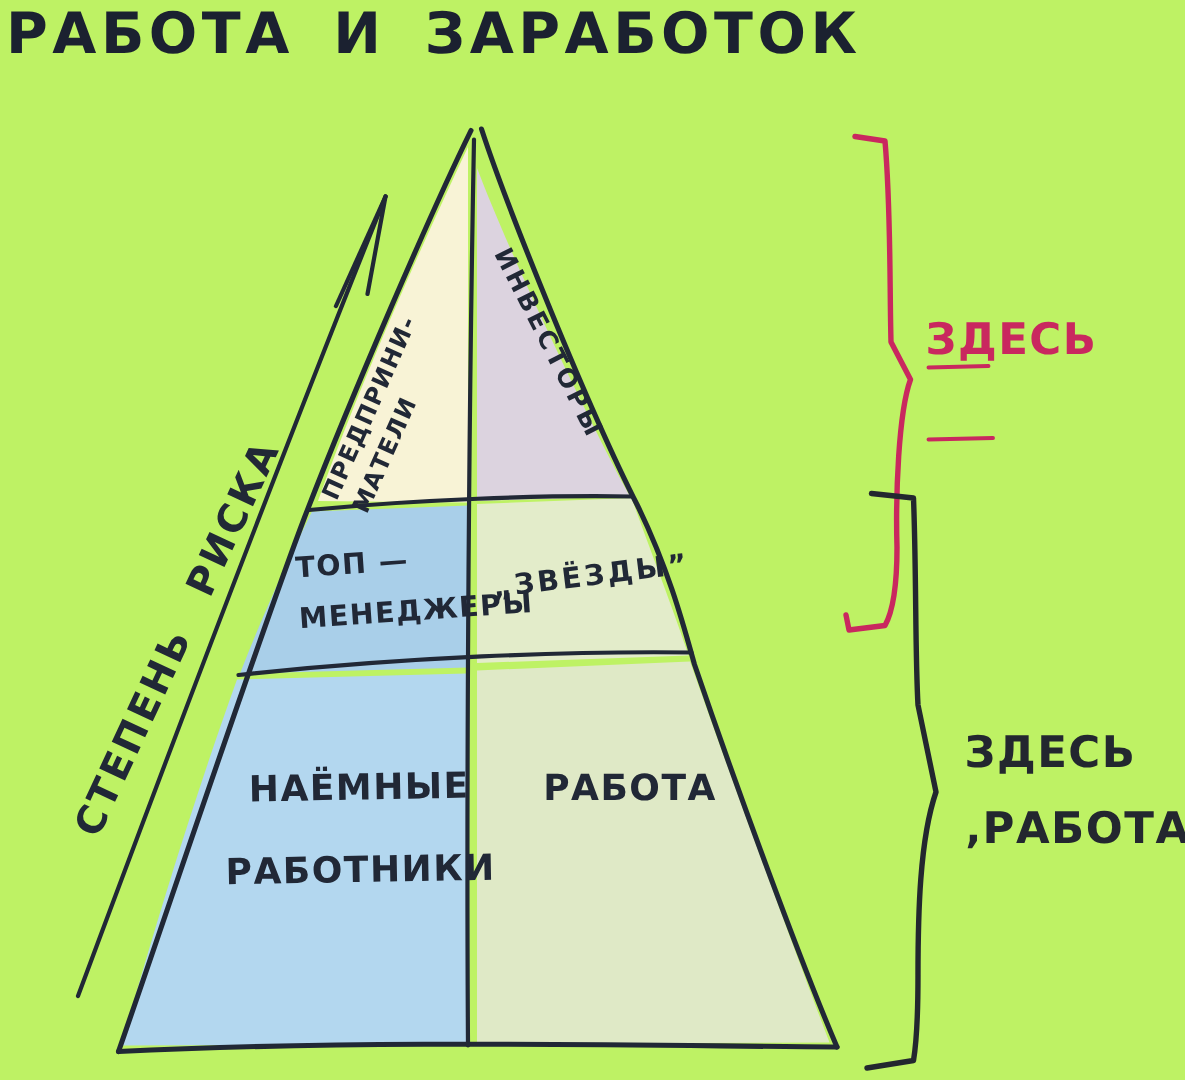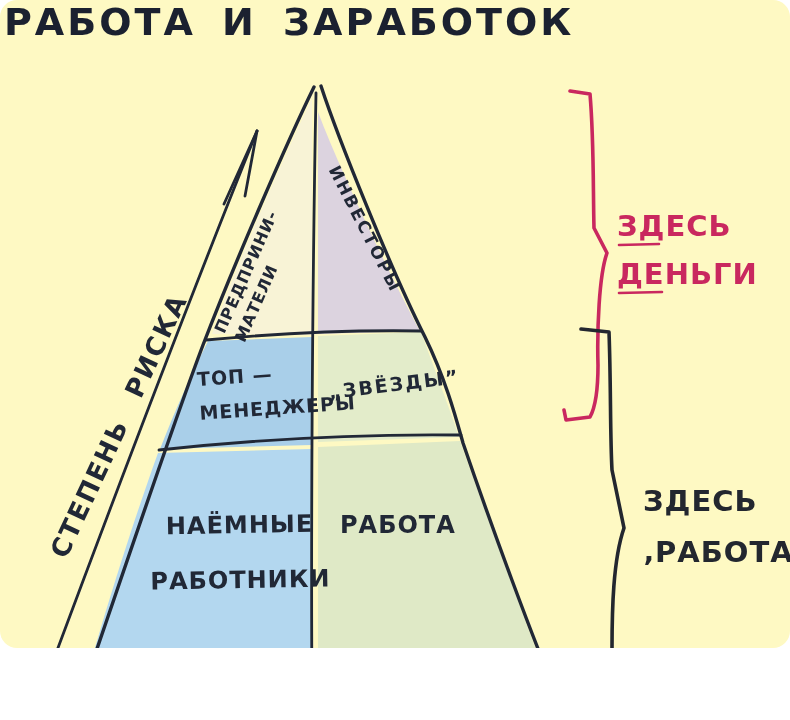--- a/index.html
+++ b/index.html
@@ -1,23 +1,22 @@
 <!DOCTYPE html>
 <html><head>
 <meta charset="utf-8">
 <style>
   html, body { margin: 0; padding: 0; }
   body { font-family: "DejaVu Sans", "Liberation Sans", sans-serif; }
   .canvas {
     position: relative;
     width: 790px;
-    height: 648px;
-    background: #fef9c3;
+    height: 720px;
+    background: #bef264;
     overflow: hidden;
-    border-radius: 17px;
   }
   svg.drawing { position: absolute; left: 0; top: 0; }
   .ink { stroke: #212836; fill: none; stroke-width: 3.4; stroke-linecap: round; stroke-linejoin: round; }
   .ink-thin { stroke: #212836; fill: none; stroke-width: 2.8; stroke-linecap: round; stroke-linejoin: round; }
   .bracket { fill: none; stroke-width: 3.6; stroke-linecap: round; stroke-linejoin: round; }
   .underline { fill: none; stroke-width: 2.6; stroke-linecap: round; }
 
   .label { position: absolute; color: #212836; font-weight: bold; white-space: nowrap; }
 
   .title {
@@ -50,21 +49,21 @@
     transform: rotate(-7deg);
     font-size: 19px; letter-spacing: 2px;
   }
   .hired-workers {
     left: 140px; top: 498px; width: 200px;
     text-align: center; transform: rotate(-1deg);
     font-size: 24px; line-height: 55px; letter-spacing: 1px;
   }
   .self-employment {
     left: 340px; top: 500px; width: 160px;
-    text-align: left;
+    text-align: center;
     font-size: 24px; line-height: 51px; letter-spacing: 1px;
   }
   .money-note {
     left: 617px; top: 202px; width: 170px;
     color: #c9285f;
     font-size: 29px; line-height: 48px; letter-spacing: 1px;
   }
   .work-note {
     left: 643px; top: 476px; width: 170px;
     color: #23272f;
@@ -128,21 +127,20 @@
     <div>НАЁМНЫЕ</div>
     <div>РАБОТНИКИ</div>
   </div>
 
   <div class="label self-employment">
     <div>РАБОТА</div>
   </div>
 
   <div class="label money-note">
     <div>ЗДЕСЬ</div>
-    <div>ДЕНЬГИ</div>
   </div>
 
   <div class="label work-note">
     <div>ЗДЕСЬ</div>
     <div>‚РАБОТА’</div>
   </div>
 
 </div>
 
 </body></html>

